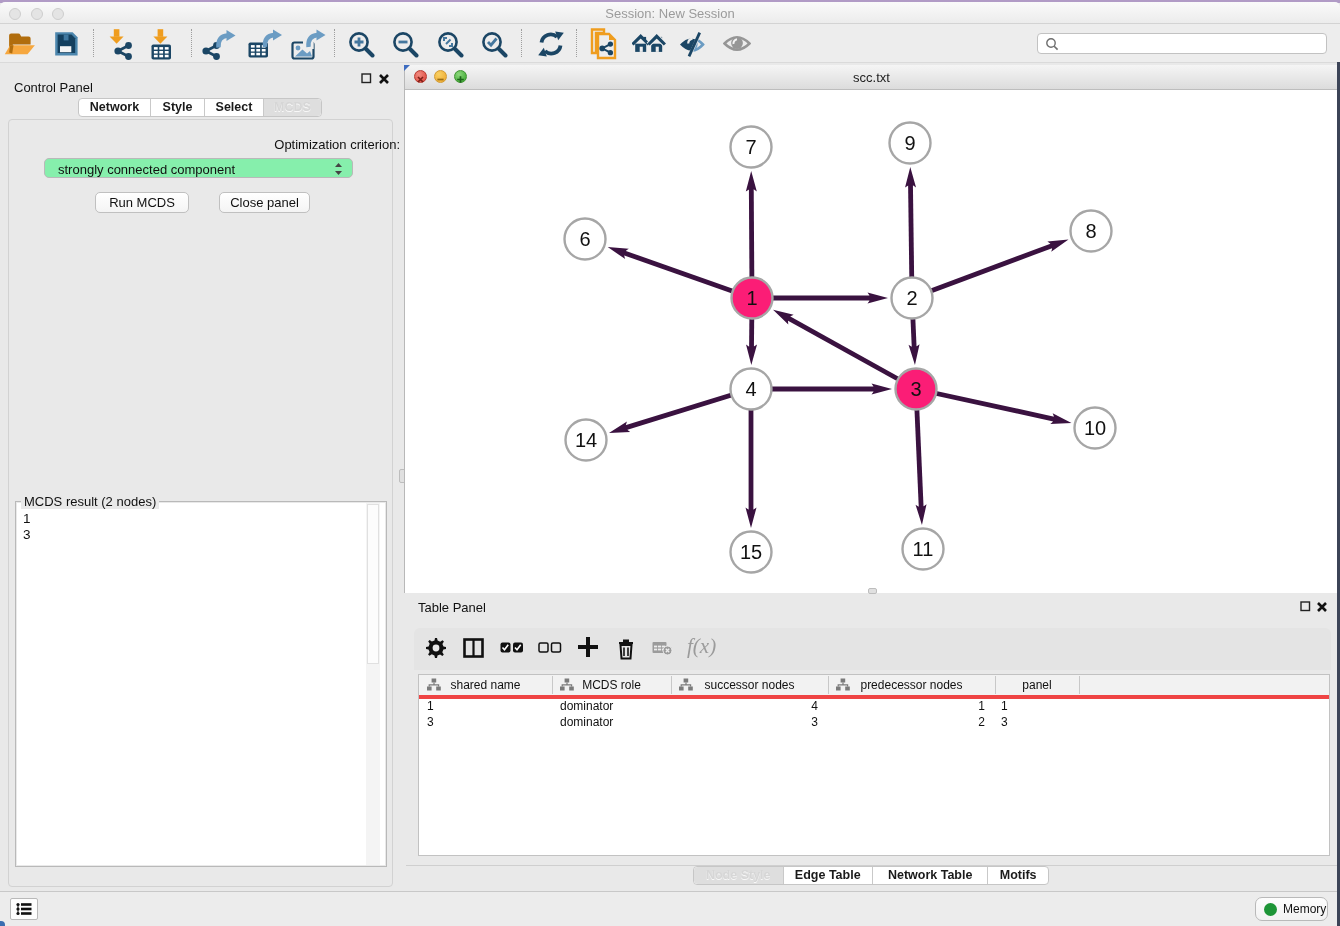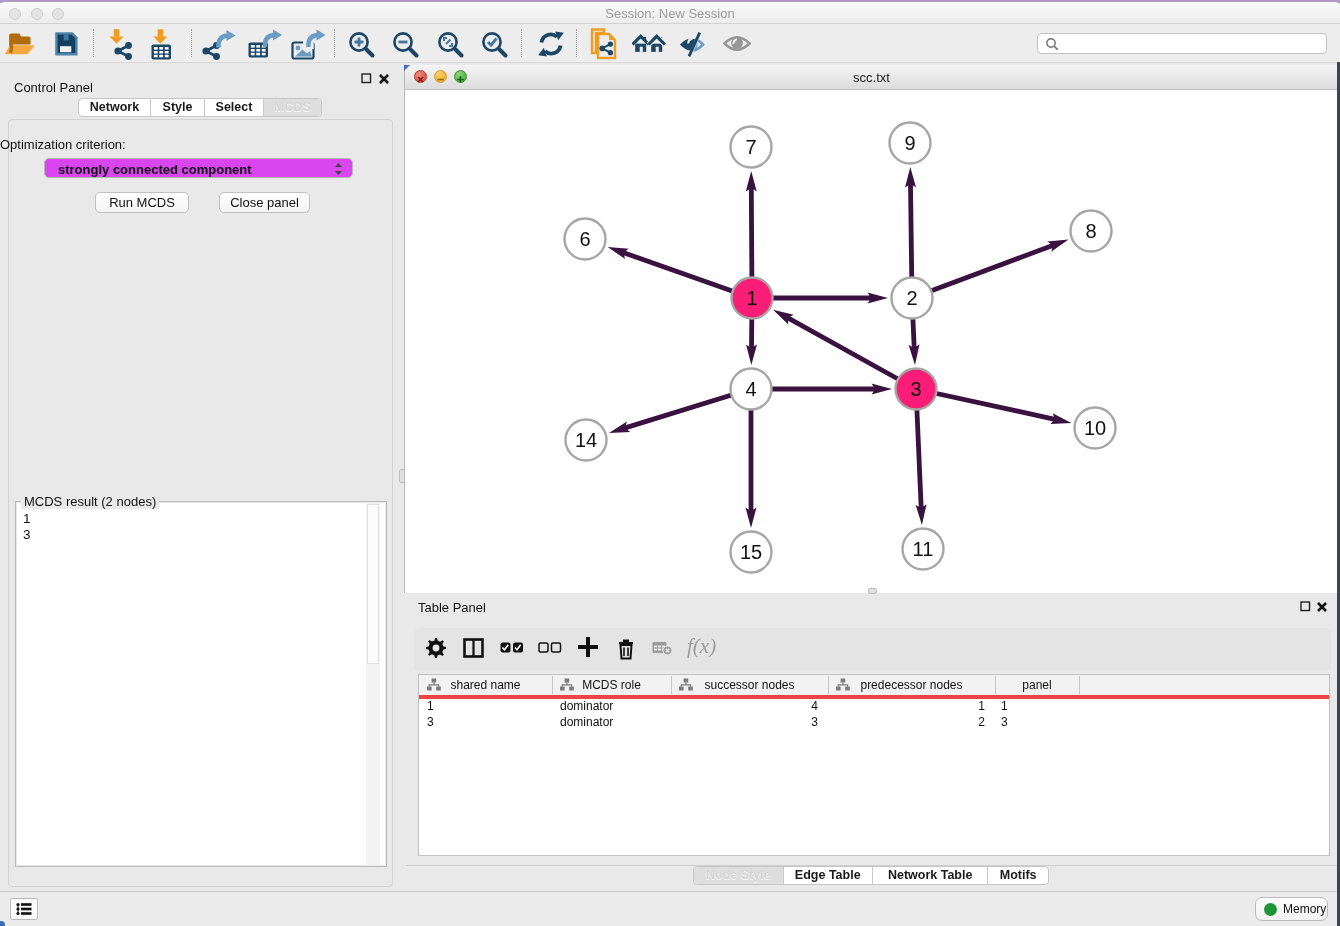--- a/index.html
+++ b/index.html
@@ -21,23 +21,23 @@
   #cp-title{left:14px;top:80px;font-size:13px;color:#111;}
   
   .tabrow{position:absolute;height:19px;border:1px solid #c6c6c6;border-radius:4px;background:#fff;
     display:flex;box-sizing:border-box;}
   .tab{font-size:12.5px;font-weight:700;color:#1a1a1a;text-align:center;line-height:17px;
     border-right:1px solid #c9c9c9;box-sizing:border-box;}
   .tab:last-child{border-right:none;}
   .tabsel{background:#dedede;color:#d6d6d6;text-shadow:0 1px 0 #f8f8f8;border-radius:0 4px 4px 0;}
   #cp-content{left:8px;top:119px;width:383px;height:766px;background:#e9e9e9;
     border:1px solid #d2d2d2;border-radius:4px;}
-  #optlabel{left:0px;top:137px;width:400px;text-align:left;font-size:13px;color:#111;}
-  #dropdown{left:44px;top:158px;width:309px;height:20px;background:#d946ef;border:1px solid #b9b9b9;
-    border-radius:5px;box-sizing:border-box;font-weight:bold;}
+  #optlabel{left:0px;top:137px;width:400px;text-align:right;font-size:13px;color:#111;}
+  #dropdown{left:44px;top:158px;width:309px;height:20px;background:#86efac;border:1px solid #b9b9b9;
+    border-radius:5px;box-sizing:border-box;}
   #dropdown span{position:absolute;left:13px;top:3px;font-size:13px;color:#111;}
   .btn{position:absolute;height:21px;background:linear-gradient(#ffffff,#f4f4f4);border:1px solid #c0c0c0;
     border-radius:5px;box-sizing:border-box;font-size:13px;color:#111;text-align:center;line-height:19px;}
   
   #fs{left:15px;top:501px;width:372px;height:366px;border:1px solid #b9b9b9;box-sizing:border-box;}
   #fs-legend{left:21px;top:494px;background:#e9e9e9;padding:0 3px;font-size:13px;color:#111;}
   #fs-text{left:17px;top:503px;width:368px;height:362px;background:#fff;font-size:13.5px;color:#111;
     line-height:16px;padding:8px 0 0 6px;box-sizing:border-box;}
   #fs-sb{left:366px;top:503px;width:14px;height:362px;background:#f4f4f4;}
   #fs-thumb{left:367px;top:504px;width:12px;height:160px;background:#fcfcfc;border:1px solid #e0e0e0;box-sizing:border-box;}

